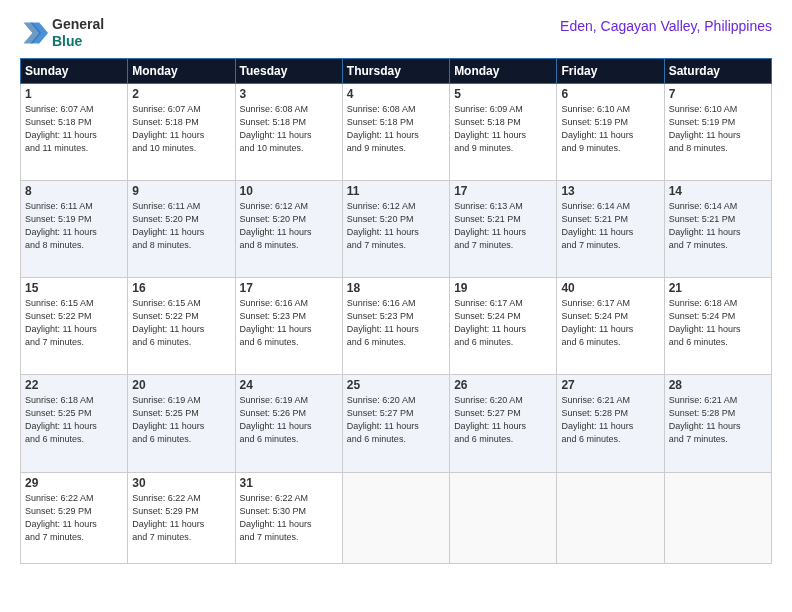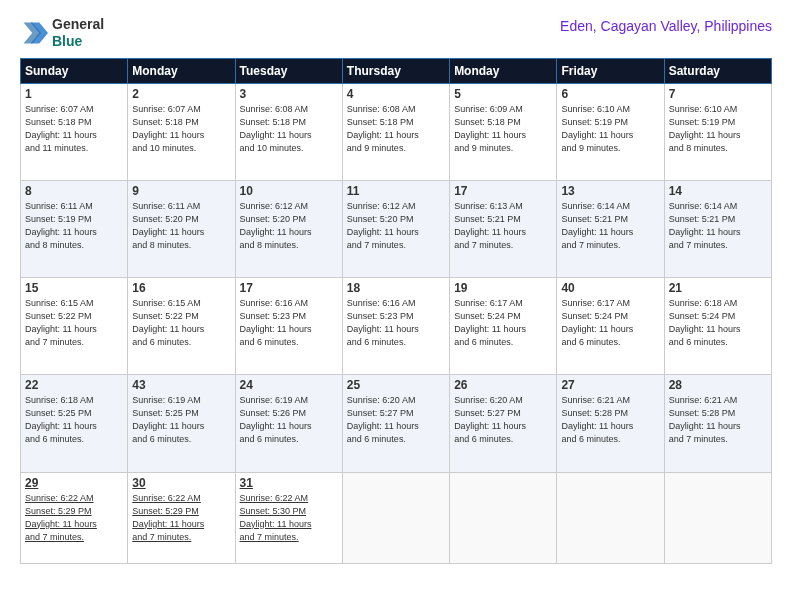--- a/index.html
+++ b/index.html
@@ -74,21 +74,20 @@
     .calendar td {
       border: 1px solid #ccc;
       vertical-align: top;
       padding: 3px 4px;
       font-size: 9.5px;
       color: #333;
       height: 80px;
     }
     .calendar tr:last-child td {
       height: 70px;
-      text-decoration: underline;
     }
     .day-num {
       font-size: 12px;
       font-weight: bold;
       display: block;
       margin-bottom: 2px;
     }
     .day-info {
       font-size: 9px;
       line-height: 1.45;
@@ -224,21 +223,21 @@
             <span class="day-num">21</span>
             <div class="day-info">Sunrise: 6:18 AM<br>Sunset: 5:24 PM<br>Daylight: 11 hours<br>and 6 minutes.</div>
           </td>
         </tr>
         <tr class="row-shaded">
           <td>
             <span class="day-num">22</span>
             <div class="day-info">Sunrise: 6:18 AM<br>Sunset: 5:25 PM<br>Daylight: 11 hours<br>and 6 minutes.</div>
           </td>
           <td>
-            <span class="day-num">43</span>
+            <span class="day-num">20</span>
             <div class="day-info">Sunrise: 6:19 AM<br>Sunset: 5:25 PM<br>Daylight: 11 hours<br>and 6 minutes.</div>
           </td>
           <td>
             <span class="day-num">24</span>
             <div class="day-info">Sunrise: 6:19 AM<br>Sunset: 5:26 PM<br>Daylight: 11 hours<br>and 6 minutes.</div>
           </td>
           <td>
             <span class="day-num">25</span>
             <div class="day-info">Sunrise: 6:20 AM<br>Sunset: 5:27 PM<br>Daylight: 11 hours<br>and 6 minutes.</div>
           </td>

